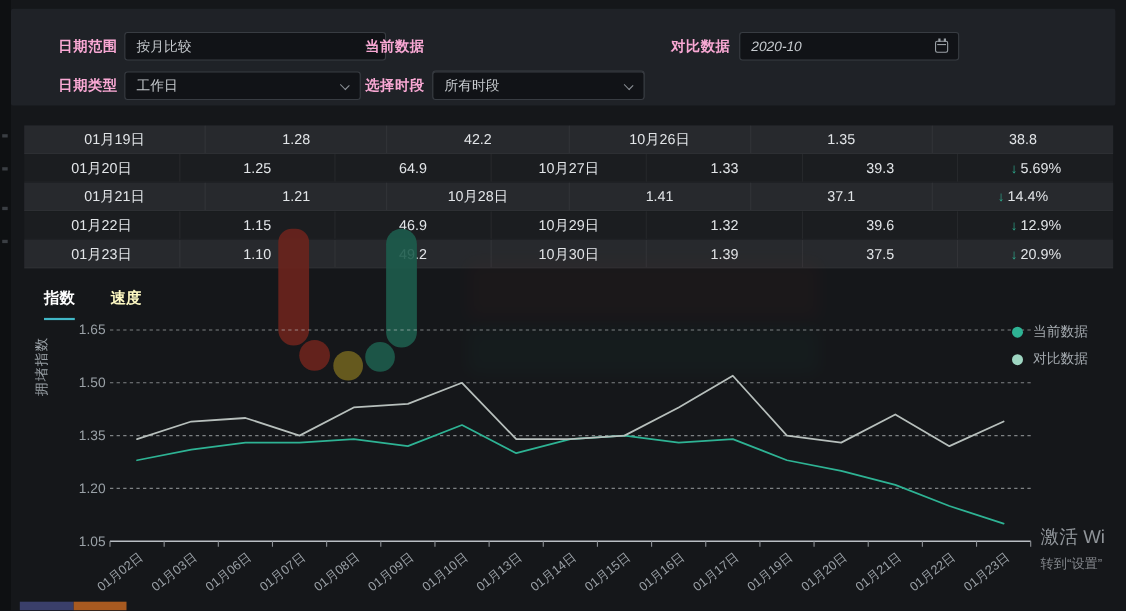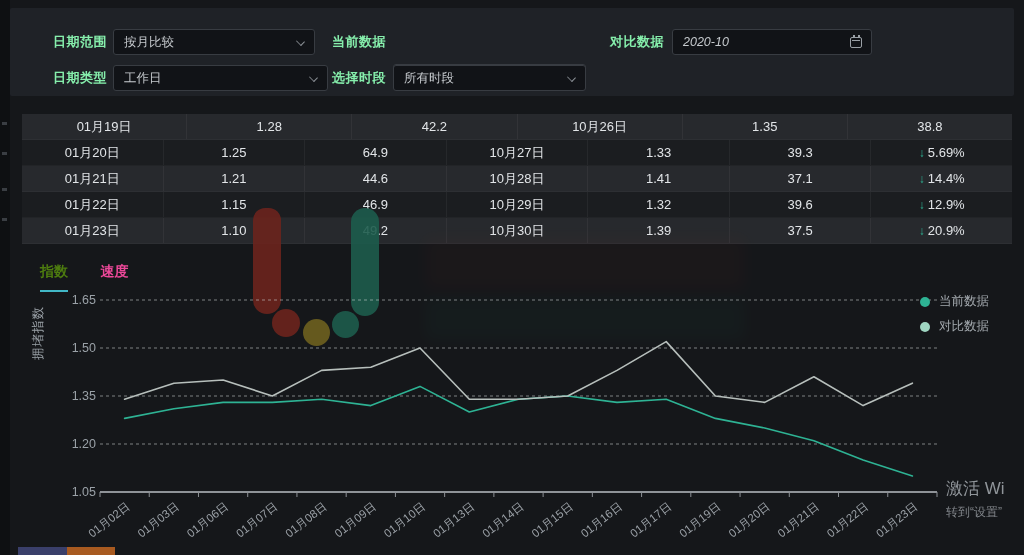--- a/index.html
+++ b/index.html
@@ -10,40 +10,40 @@
     font-family:"Liberation Sans","DejaVu Sans",sans-serif;
     color:#dfe2e5;
   }
   .left-strip { position:absolute; left:0; top:0; width:10px; height:555px; background:#0e1012; z-index:6; }
   .left-strip i { position:absolute; left:2px; width:5px; height:3px; background:#3a3e43; display:block; }
 
   
   .filter-panel { position:absolute; left:10px; top:8px; width:1004px; height:88px; background:#1f2227; border-radius:2px; z-index:2; }
   .frow { position:absolute; left:0; height:26px; width:100%; }
   .frow.r1 { top:21px; } .frow.r2 { top:57px; }
-  .flabel { position:absolute; top:0; line-height:26px; font-size:13px; font-weight:bold; color:#86efac; letter-spacing:.5px; }
+  .flabel { position:absolute; top:0; line-height:26px; font-size:13px; font-weight:bold; color:#f9a8d4; letter-spacing:.5px; }
   .ctl { position:absolute; top:0; height:26px; background:#111317; border:1px solid #383c42; border-radius:3px;
          font-size:12.5px; color:#c6cace; line-height:24px; padding:0 10px; }
   .ctl .chev { position:absolute; right:10px; top:8px; width:7px; height:7px; border-right:1.5px solid #8b9096; border-bottom:1.5px solid #8b9096; transform:rotate(45deg) scaleY(.8); }
   .ctl .cal { position:absolute; right:9px; top:7px; width:12px; height:11px; border:1.2px solid #9aa0a6; border-radius:2px; }
   .ctl .cal:before { content:""; position:absolute; left:1px; right:1px; top:2px; height:1.2px; background:#9aa0a6; }
   .ctl .cal:after { content:""; position:absolute; top:-3px; left:1.5px; width:2px; height:3px; background:#9aa0a6; box-shadow:5px 0 0 #9aa0a6; }
 
   
   .ctable { position:absolute; left:22px; top:114px; width:990px; z-index:2; }
   .trow { display:flex; height:26px; background:#27292d; border-bottom:1px solid rgba(255,255,255,.03); }
   .trow.alt { background:#1b1d20; }
   .tcell { flex:1; text-align:center; line-height:26px; font-size:13px; color:#e2e5e8; border-right:1px solid rgba(255,255,255,.05); }
   .tcell:last-child { border-right:none; }
   .tcell .arrow { color:#2eb394; font-size:12px; margin-right:3px; }
 
   
   .tabs { position:absolute; left:40px; top:262px; z-index:5; }
-  .tab { display:inline-block; margin-right:28px; font-size:14px; font-weight:bold; color:#ec4899; padding-bottom:9px; cursor:pointer; }
-  .tab.active { color:#4d7c0f; border-bottom:2px solid #41b7c6; }
+  .tab { display:inline-block; margin-right:28px; font-size:14px; font-weight:bold; color:#fef9c3; padding-bottom:9px; cursor:pointer; }
+  .tab.active { color:#ffffff; border-bottom:2px solid #41b7c6; }
 
   
   .wm { position:absolute; z-index:3; pointer-events:none; }
   .wm-bar-red { left:253px; top:208px; width:28px; height:106px; background:#6b231d; border-radius:14px 14px 16px 16px; opacity:.9; }
   .wm-bar-teal { left:351px; top:208px; width:28px; height:108px; background:#1d5c4c; border-radius:14px; opacity:.9; }
   .wm-dot-red { left:272px; top:309px; width:28px; height:28px; background:#6b231d; border-radius:50%; opacity:.9; }
   .wm-dot-yellow { left:303px; top:319px; width:27px; height:27px; background:#6e611f; border-radius:50%; opacity:.9; }
   .wm-dot-teal { left:332px; top:311px; width:27px; height:27px; background:#1d5c4c; border-radius:50%; opacity:.9; }
   .wm-blur-red { left:425px; top:238px; width:320px; height:52px; background:#7a2a20; opacity:.06; filter:blur(7px); border-radius:6px; }
   .wm-blur-teal { left:425px; top:298px; width:320px; height:42px; background:#1d6b55; opacity:.06; filter:blur(7px); border-radius:6px; }
@@ -72,21 +72,21 @@
 <div class="left-strip">
   <i style="top:122px"></i>
     <i style="top:152px"></i>
     <i style="top:188px"></i>
     <i style="top:218px"></i>
 </div>
 
 <section class="filter-panel">
   <div class="frow r1">
     <span class="flabel" style="left:43px">日期范围</span>
-    <div class="ctl" style="left:103px; width:202px;">
+    <div class="ctl" style="left:103px; width:238px;">
       <span>按月比较</span>
       <span class="chev"></span>
     </div>
     <span class="flabel" style="left:322px">当前数据</span>
     <div class="ctl" style="left:383px; width:193px;margin-top:35px;">
       <span>2020-01</span>
       <span class="cal"></span>
     </div>
     <span class="flabel" style="left:600px">对比数据</span>
     <div class="ctl" style="left:662px; width:200px;font-style:italic;">
@@ -123,21 +123,20 @@
         <div class="tcell">1.25</div>
         <div class="tcell">64.9</div>
         <div class="tcell">10月27日</div>
         <div class="tcell">1.33</div>
         <div class="tcell">39.3</div>
         <div class="tcell"><span class="arrow">↓</span><span>5.69%</span></div>
       </div>
       <div class="trow">
         <div class="tcell">01月21日</div>
         <div class="tcell">1.21</div>
-        <div class="tcell">44.6</div>
         <div class="tcell">10月28日</div>
         <div class="tcell">1.41</div>
         <div class="tcell">37.1</div>
         <div class="tcell"><span class="arrow">↓</span><span>14.4%</span></div>
       </div>
       <div class="trow alt">
         <div class="tcell">01月22日</div>
         <div class="tcell">1.15</div>
         <div class="tcell">46.9</div>
         <div class="tcell">10月29日</div>

